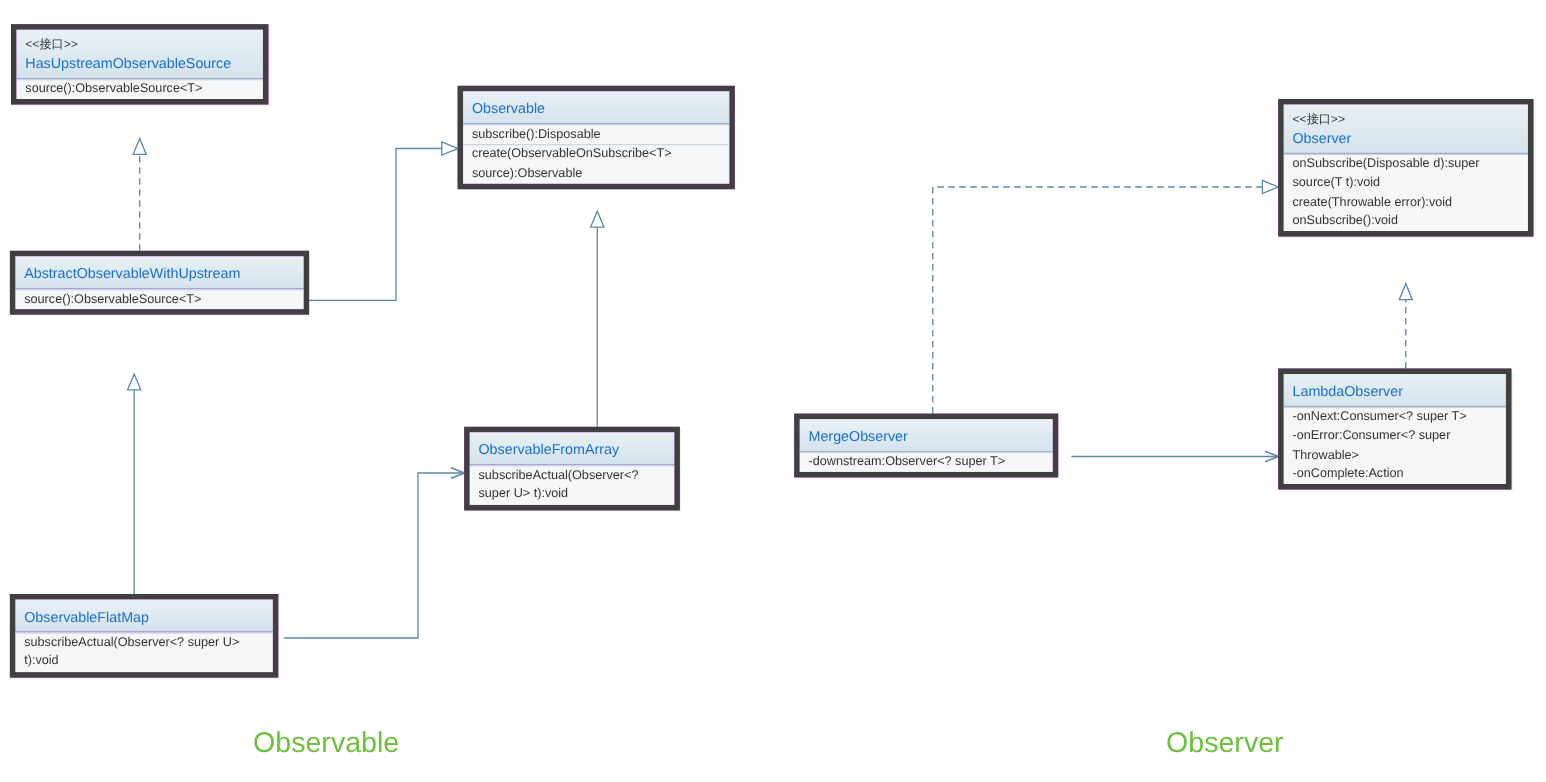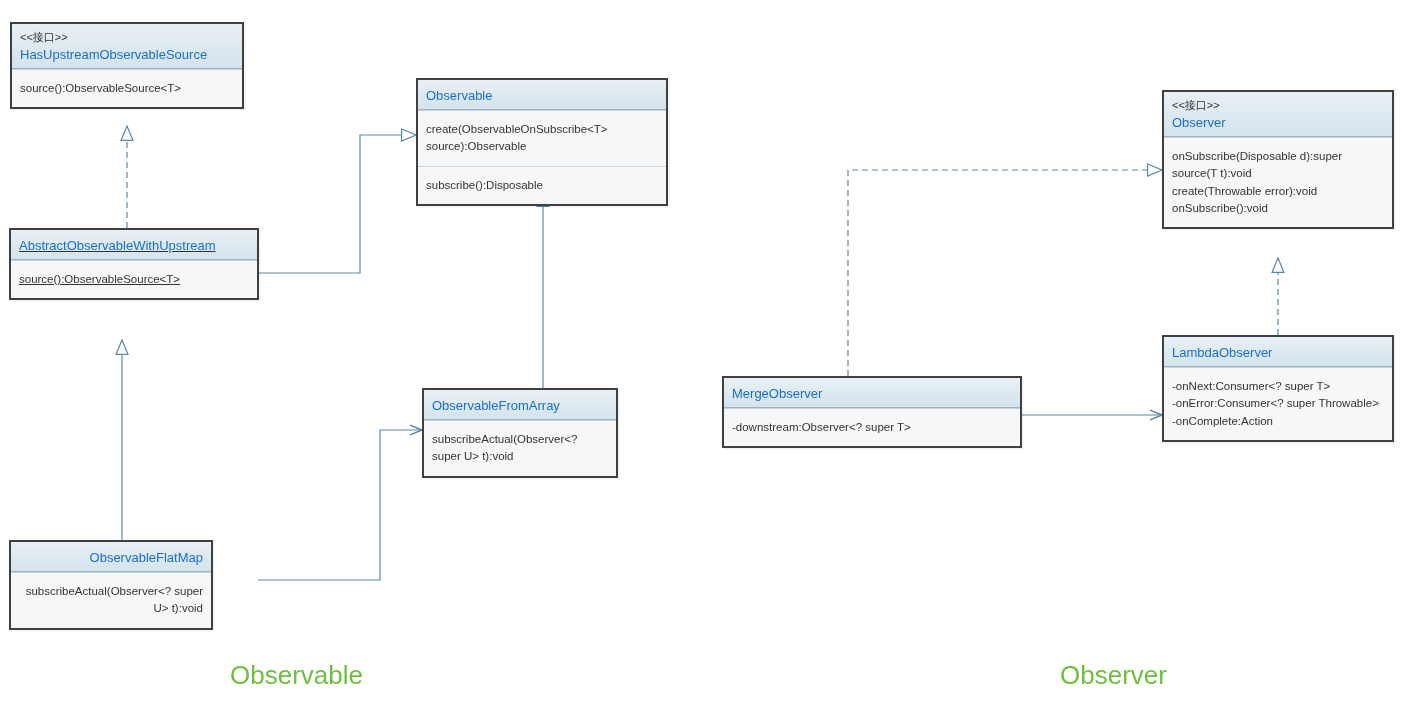--- a/index.html
+++ b/index.html
@@ -10,41 +10,41 @@
     height: 711px;
     background: #ffffff;
     font-family: "Microsoft YaHei", Arial, sans-serif;
     font-size: 12px;
     color: #333;
     position: relative;
     overflow: hidden;
   }
   .uml-box {
     position: absolute;
-    border: 2px solid #404040;
+    border: 5px solid #404040;
     background: #d946ef;
     box-shadow: 1px 1px 2px rgba(0,0,0,0.08);
   }
   .uml-header {
     background: linear-gradient(#e8f0f5, #d4e3ed);
     border-bottom: 1px solid #9db4c4;
     padding: 6px 8px;
   }
   .stereo {
     font-size: 11px;
     color: #333;
   }
   .classname {
     color: #1a6fc9;
     font-size: 13px;
     padding-top: 2px;
   }
   .compartment {
     border-top: 1px solid #c8d4dc;
-    padding: 10px 8px;
+    padding: 0 8px;
     color: #333;
     font-size: 11.5px;
     line-height: 1.5;
     background: #f5f7f8;
   }
   .compartment:first-of-type { border-top: none; }
   .section-label {
     position: absolute;
     font-size: 26px;
     color: #6fbf3f;
@@ -99,60 +99,60 @@
 <div class="uml-box" style="left:10px; top:22px; width:234px;">
   <div class="uml-header">
     <div class="stereo">&lt;&lt;接口&gt;&gt;</div>
     <div class="classname">HasUpstreamObservableSource</div>
   </div>
   <div class="compartment">
     <div>source():ObservableSource&lt;T&gt;</div>
   </div>
 </div>
 
-<div class="uml-box" style="left:9px; top:228px; width:250px;text-decoration:underline;">
+<div class="uml-box" style="left:9px; top:228px; width:272px;">
   <div class="uml-header no-stereo">
     <div class="classname">AbstractObservableWithUpstream</div>
   </div>
   <div class="compartment">
     <div>source():ObservableSource&lt;T&gt;</div>
   </div>
 </div>
 
-<div class="uml-box" style="left:9px; top:540px; width:204px;text-align:right;">
+<div class="uml-box" style="left:9px; top:540px; width:244px;">
   <div class="uml-header no-stereo">
     <div class="classname">ObservableFlatMap</div>
   </div>
   <div class="compartment">
     <div>subscribeActual(Observer&lt;? super U&gt; t):void</div>
   </div>
 </div>
 
 <div class="uml-box" style="left:416px; top:78px; width:252px;">
   <div class="uml-header no-stereo">
     <div class="classname">Observable</div>
   </div>
   <div class="compartment">
-    <div>create(ObservableOnSubscribe&lt;T&gt; source):Observable</div>
+    <div>subscribe():Disposable</div>
   </div>
   <div class="compartment">
-    <div>subscribe():Disposable</div>
+    <div>create(ObservableOnSubscribe&lt;T&gt; source):Observable</div>
   </div>
 </div>
 
 <div class="uml-box" style="left:422px; top:388px; width:196px;">
   <div class="uml-header no-stereo">
     <div class="classname">ObservableFromArray</div>
   </div>
   <div class="compartment">
     <div>subscribeActual(Observer&lt;? super U&gt; t):void</div>
   </div>
 </div>
 
-<div class="uml-box" style="left:722px; top:376px; width:300px;">
+<div class="uml-box" style="left:722px; top:376px; width:240px;">
   <div class="uml-header no-stereo">
     <div class="classname">MergeObserver</div>
   </div>
   <div class="compartment">
     <div>-downstream:Observer&lt;? super T&gt;</div>
   </div>
 </div>
 
 <div class="uml-box" style="left:1162px; top:90px; width:232px;">
   <div class="uml-header">
@@ -160,21 +160,21 @@
     <div class="classname">Observer</div>
   </div>
   <div class="compartment">
     <div>onSubscribe(Disposable d):super</div>
     <div>source(T t):void</div>
     <div>create(Throwable error):void</div>
     <div>onSubscribe():void</div>
   </div>
 </div>
 
-<div class="uml-box" style="left:1162px; top:335px; width:232px;">
+<div class="uml-box" style="left:1162px; top:335px; width:212px;">
   <div class="uml-header no-stereo">
     <div class="classname">LambdaObserver</div>
   </div>
   <div class="compartment">
     <div>-onNext:Consumer&lt;? super T&gt;</div>
     <div>-onError:Consumer&lt;? super Throwable&gt;</div>
     <div>-onComplete:Action</div>
   </div>
 </div>
 

